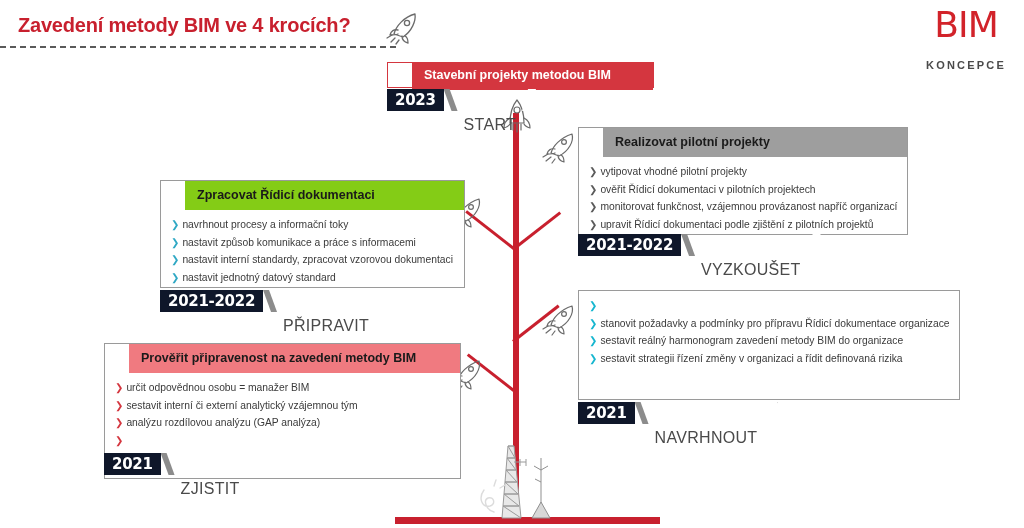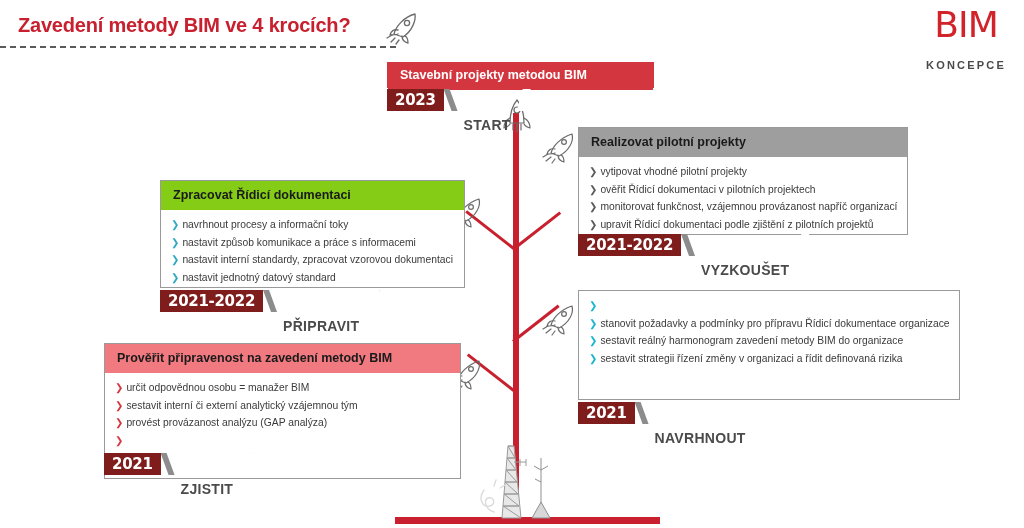--- a/index.html
+++ b/index.html
@@ -40,46 +40,47 @@
   .spine{position:absolute;left:513px;top:113px;width:6px;height:410px;background:#C8202E;}
   .baseline{position:absolute;left:395px;top:517px;width:265px;height:7px;background:#C8202E;}
   .branch{position:absolute;background:#C8202E;height:3px;transform-origin:0 50%;}
 
   
   .card{position:absolute;border:1px solid #9a9a9a;background:#ffffff;box-sizing:border-box;}
   .card-head{
     font-size:12.5px;font-weight:bold;color:#1a1a1a;
     padding:7px 10px 7px 12px;box-sizing:border-box;
     line-height:15px;
+    margin-left:24px;
   }
   .card-body{padding:8px 10px 9px 10px;}
   .bullet-row{
     display:flex;align-items:flex-start;
     font-size:10.3px;color:#3a3a3a;line-height:13px;
     margin-bottom:4.5px;white-space:nowrap;
   }
   .bullet-row:last-child{margin-bottom:0;}
   .chev{
     flex:0 0 auto;margin-right:3px;font-size:10px;line-height:13px;
     font-weight:bold;
   }
 
   
   .tag{position:absolute;height:22px;display:flex;align-items:stretch;}
   .tag-year{
-    background:#7f1d1d;color:#ffffff;font-size:15px;font-weight:bold;
+    background:#0f172a;color:#ffffff;font-size:15px;font-weight:bold;
     padding:0 8px 0 8px;display:flex;align-items:center;line-height:22px;
     font-family:"DejaVu Sans",sans-serif;letter-spacing:-0.3px;
   }
   .tag-slash{
     width:14px;background:#8c8c8c;
     clip-path:polygon(0 0,6px 0,14px 100%,8px 100%);
   }
   .tag-word{
-    background:#ffffff;color:#4a4a4a;font-size:14px;font-weight:bold;
+    background:#ffffff;color:#4a4a4a;font-size:16px;font-weight:normal;
     display:flex;align-items:center;padding:0 6px 0 6px;
     letter-spacing:0.3px;
     margin-top:36px;
   }
   .tag-end{
     width:14px;background:#ffffff;
     border-right:2px solid #8c8c8c;
     clip-path:polygon(6px 0,14px 0,8px 100%,0 100%);
   }
 
@@ -285,21 +286,21 @@
       <div class="bullet-row">
         <span class="chev" style="color:#D4363F;">❯</span>
         <span>určit odpovědnou osobu = manažer BIM</span>
       </div>
       <div class="bullet-row">
         <span class="chev" style="color:#D4363F;">❯</span>
         <span>sestavit interní či externí analytický vzájemnou tým</span>
       </div>
       <div class="bullet-row">
         <span class="chev" style="color:#D4363F;">❯</span>
-        <span>provést provázanost analýzu (GAP analýza)</span>
+        <span>analýzu rozdílovou analýzu (GAP analýza)</span>
       </div>
       <div class="bullet-row">
         <span class="chev" style="color:#D4363F;">❯</span>
       </div>
     </div>
   </div>
   <div class="tag" style="left:104px;top:453px;">
     <div class="tag-year">2021</div>
     <div class="tag-slash"></div>
     <div class="tag-word">ZJISTIT</div>

